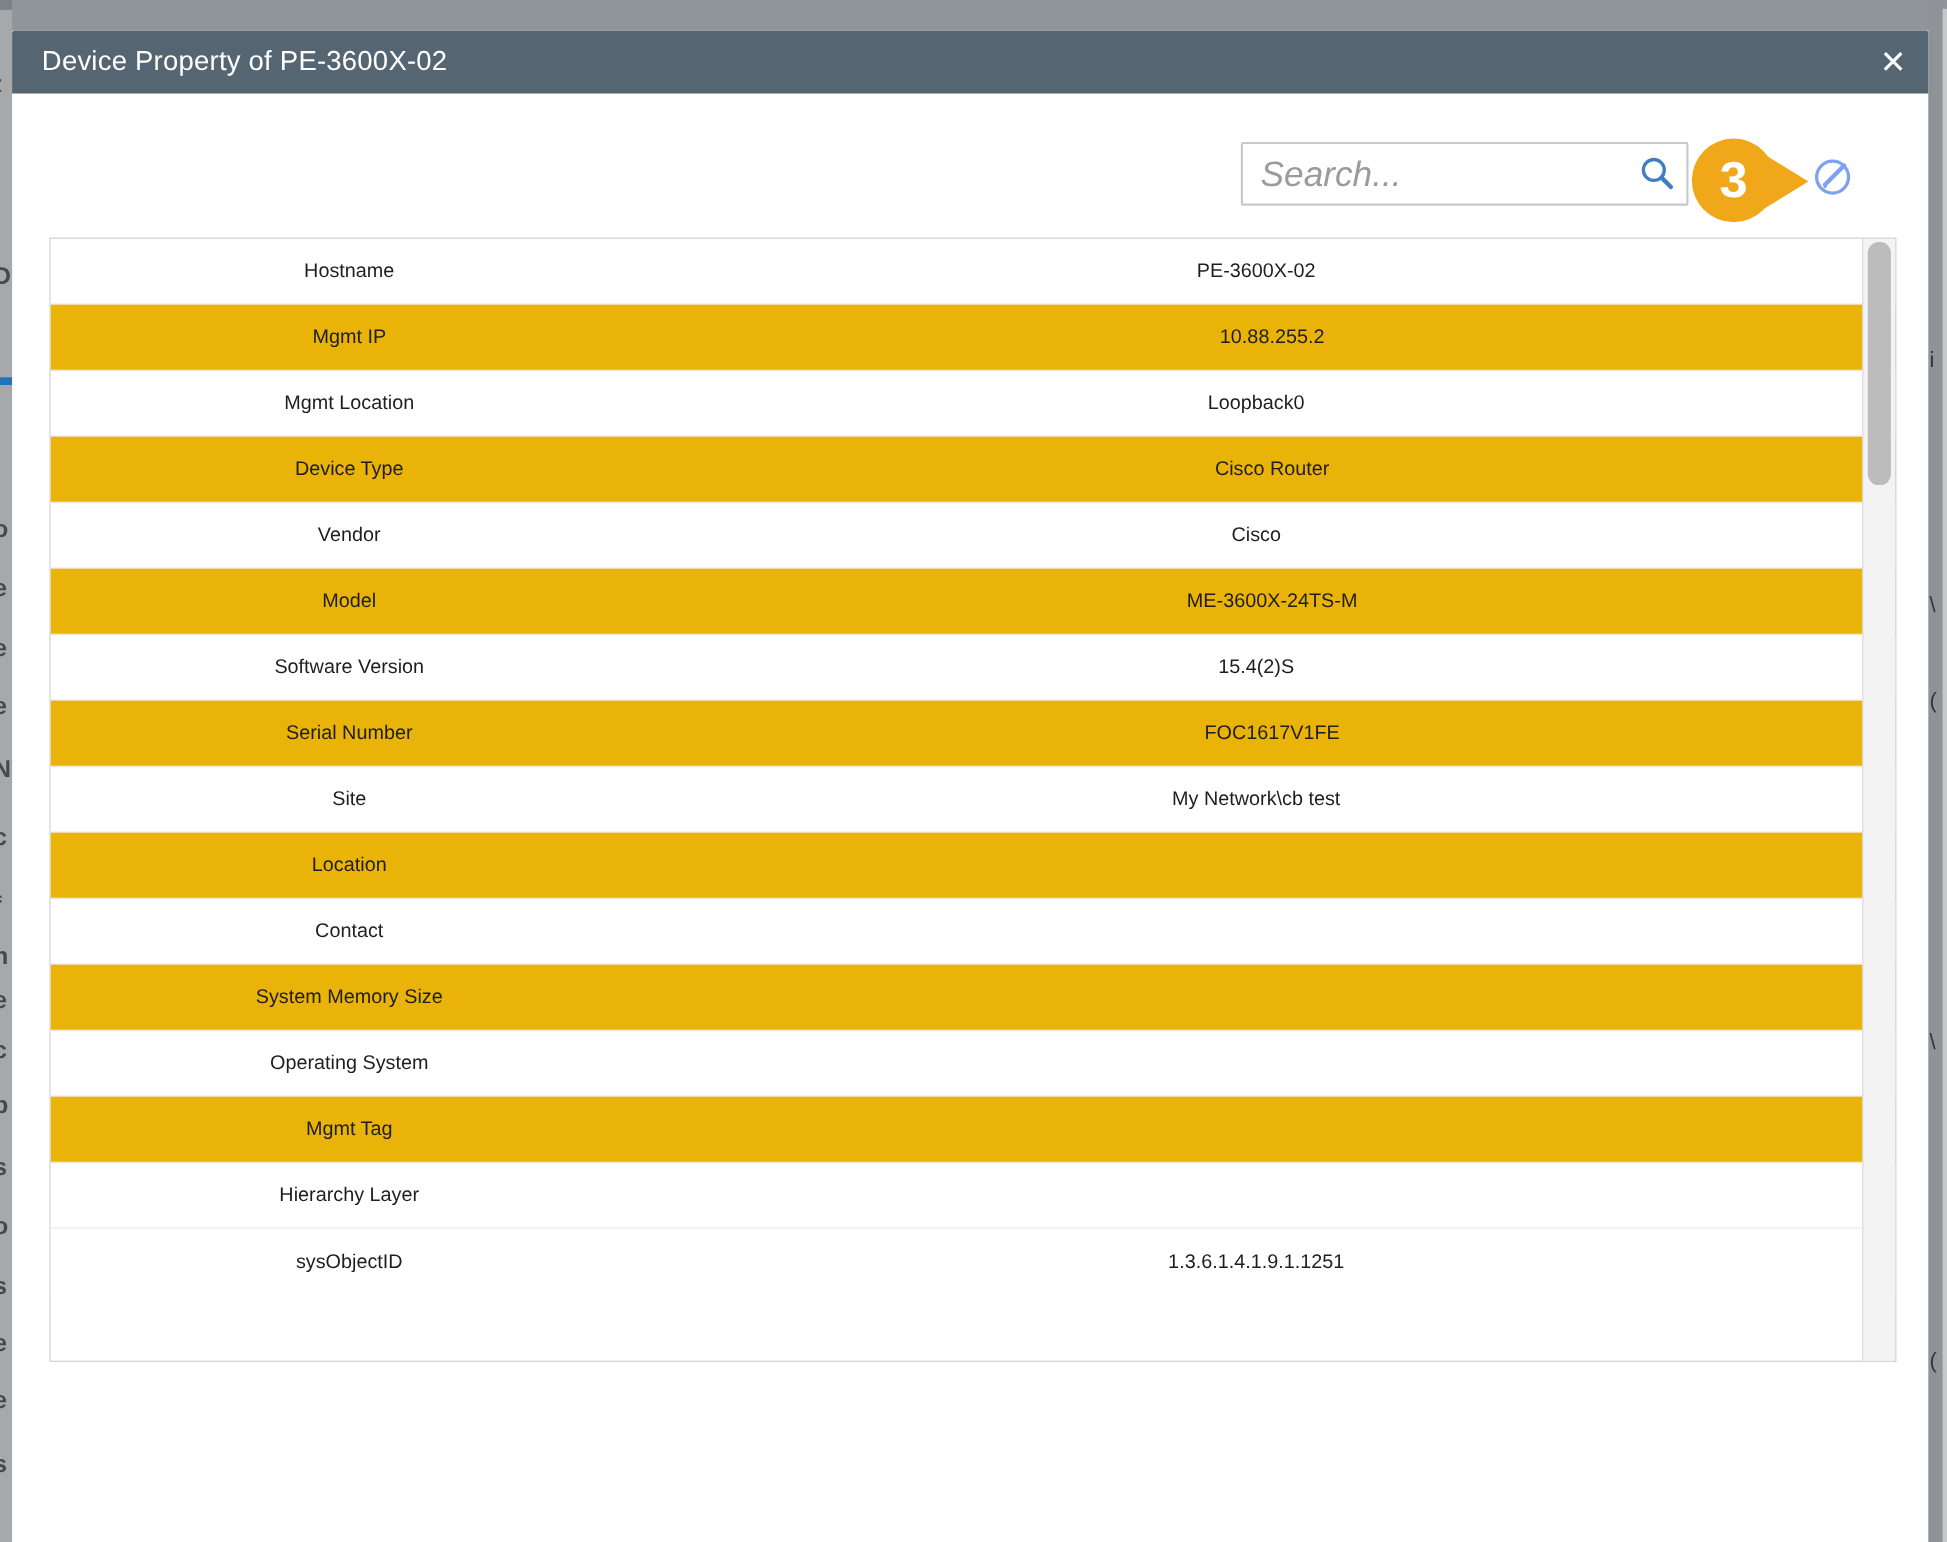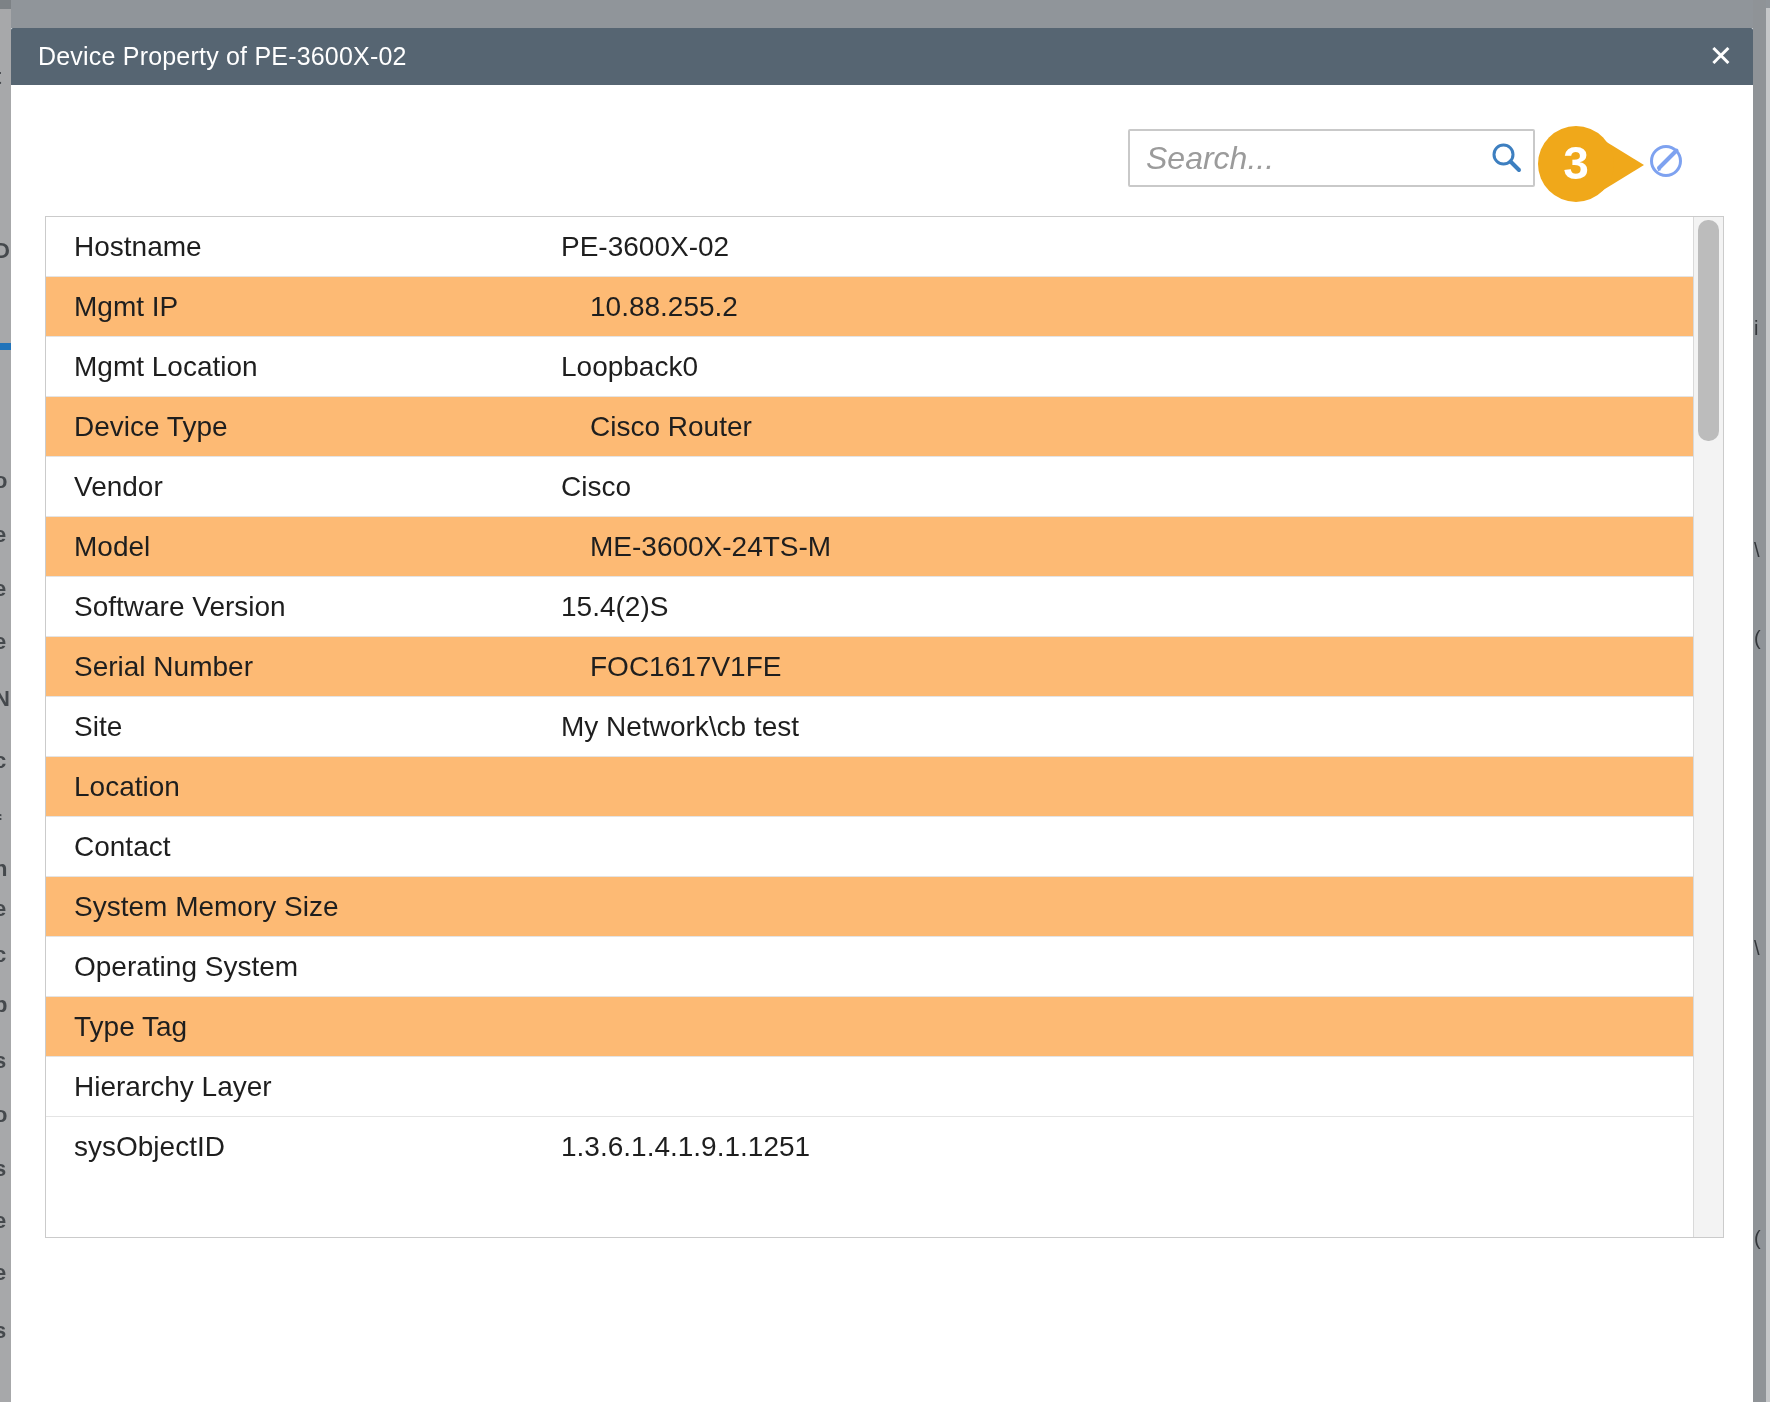--- a/index.html
+++ b/index.html
@@ -83,24 +83,24 @@
   .edit-btn { position:absolute; left:1637px; top:115px; width:36px; height:36px; cursor:pointer; }
 
   
   .prop-table {
     position:absolute; left:34px; top:188px; width:1679px; height:1022px;
     border:1px solid #cbcbcb; background:#fff; overflow:hidden;
   }
   .prop-row {
     height:60px; display:flex; align-items:center;
     border-bottom:1px solid #e4e4e4;
-    font-size:28px; color:#1e1e1e; background:#ffffff;
+    font-size:18px; color:#1e1e1e; background:#ffffff;text-align:center;
   }
   .prop-row:last-child { border-bottom:none; }
-  .prop-row.alt { background:#fdba74;gap:29px; }
+  .prop-row.alt { background:#eab308;gap:29px; }
   .cell-label { width:515px; padding-left:28px; flex:none; }
   .cell-value { flex:1; }
 
   .scroll-track {
     position:absolute; right:0; top:0; width:30px; height:100%;
     background:#f3f3f3; border-left:1px solid #d9d9d9;
   }
   .scroll-thumb {
     position:absolute; left:4px; top:3px; width:21px; height:221px;
     border-radius:10px; background:#bcbcbc; cursor:pointer;
@@ -219,21 +219,21 @@
     <div class="cell-value"></div>
   </div>
         <div class="prop-row alt">
     <div class="cell-label">System Memory Size</div>
   </div>
         <div class="prop-row">
     <div class="cell-label">Operating System</div>
     <div class="cell-value"></div>
   </div>
         <div class="prop-row alt">
-    <div class="cell-label">Type Tag</div>
+    <div class="cell-label">Mgmt Tag</div>
     <div class="cell-value"></div>
   </div>
         <div class="prop-row">
     <div class="cell-label">Hierarchy Layer</div>
     <div class="cell-value"></div>
   </div>
         <div class="prop-row">
     <div class="cell-label">sysObjectID</div>
     <div class="cell-value">1.3.6.1.4.1.9.1.1251</div>
   </div>

